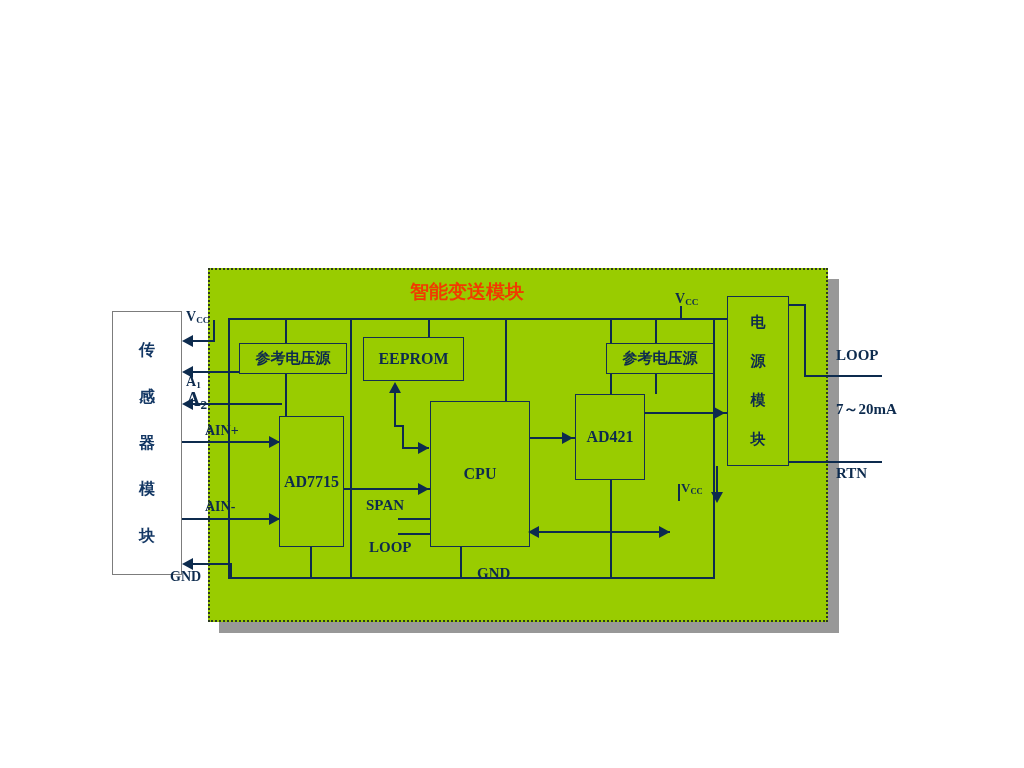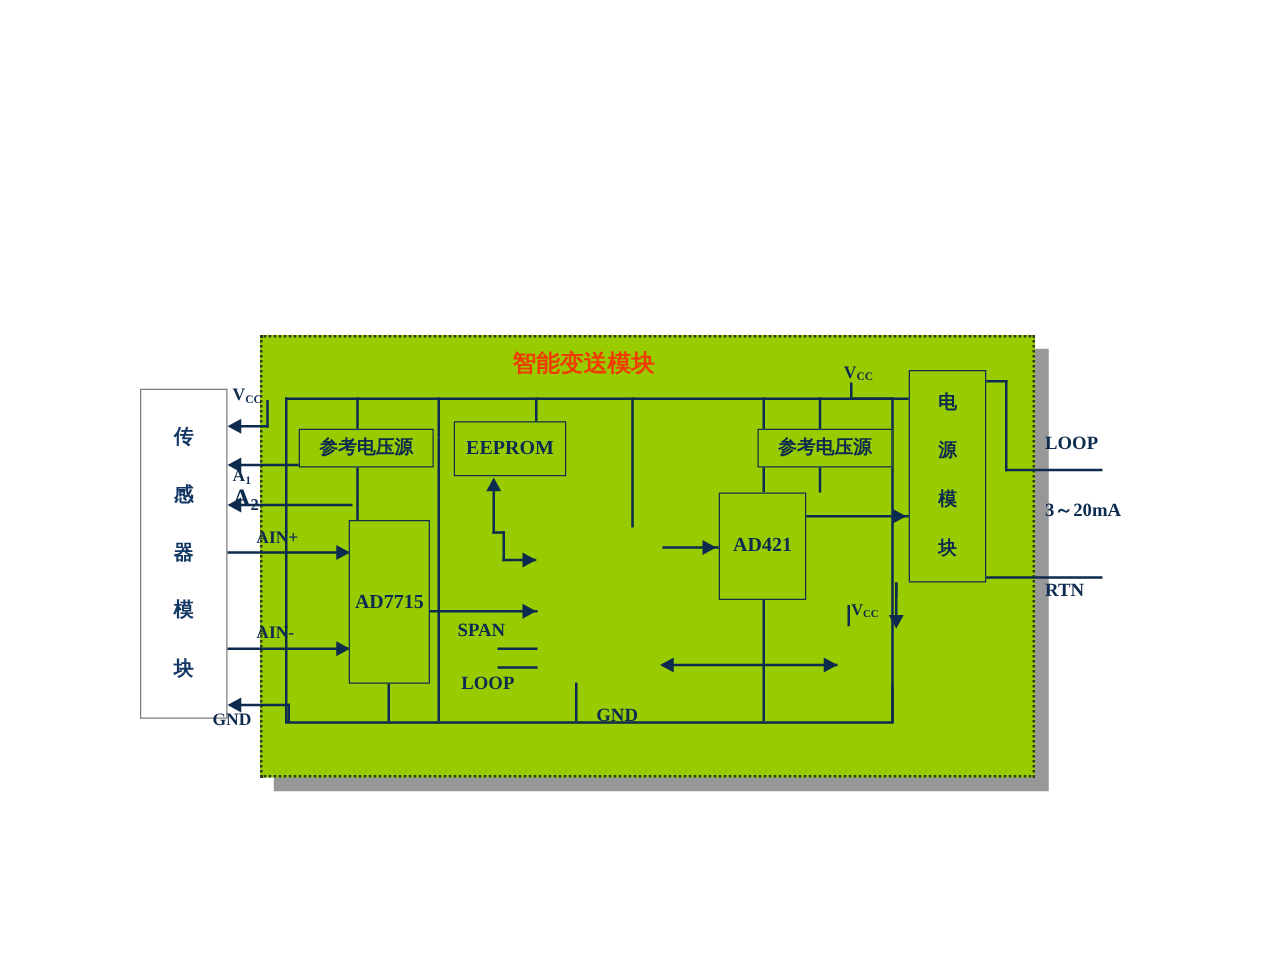--- a/index.html
+++ b/index.html
@@ -145,24 +145,25 @@
     <div class="v" style="left:655px;top:318px;height:32px;"></div>
 
     <div class="v" style="left:310px;top:546px;height:31px;"></div>
     <div class="v" style="left:350px;top:350px;height:227px;"></div>
     <div class="v" style="left:460px;top:546px;height:31px;"></div>
     <div class="v" style="left:610px;top:480px;height:97px;"></div>
     <div class="v" style="left:713px;top:548px;height:29px;"></div>
 
     <div class="blk" style="left:239px;top:343px;width:108px;height:31px;font-size:15px;">参考电压源</div>
 
-    <div class="blk" style="left:363px;top:337px;width:90px;height:44px;font-size:16px;">EEPROM</div>
+    <div class="blk" style="left:363px;top:337px;width:101px;height:44px;font-size:16px;">EEPROM</div>
 
     <div class="blk" style="left:279px;top:416px;width:65px;height:131px;font-size:16px;">AD7715</div>
 
+    <div class="blk" style="left:430px;top:401px;width:100px;height:146px;font-size:16px;">CPU</div>
 
     <div class="blk" style="left:575px;top:394px;width:70px;height:86px;font-size:16px;">AD421</div>
 
     <div class="blk" style="left:606px;top:343px;width:108px;height:31px;font-size:15px;">参考电压源</div>
 
 
     <div class="blk vert" style="left:727px;top:296px;width:62px;height:170px;font-size:15px;">
       <span>电</span>
       <span>源</span>
       <span>模</span>
@@ -217,17 +218,17 @@
       <span>V</span><span class="sub">CC</span>
     </div>
     <div class="lbl" style="left:681px;top:481px;font-size:13px;">
       <span>V</span><span class="sub">CC</span>
     </div>
     <div class="lbl" style="left:366px;top:498px;font-size:15px;">SPAN</div>
     <div class="lbl" style="left:369px;top:540px;font-size:15px;">LOOP</div>
     <div class="lbl" style="left:477px;top:566px;font-size:15px;">GND</div>
 
     <div class="lbl" style="left:836px;top:348px;font-size:15px;">LOOP</div>
-    <div class="lbl" style="left:836px;top:402px;font-size:15px;">3～20mA</div>
+    <div class="lbl" style="left:836px;top:402px;font-size:15px;">7～20mA</div>
     <div class="lbl" style="left:836px;top:466px;font-size:15px;">RTN</div>
 
   </div>
 </div>
 
 </body></html>

